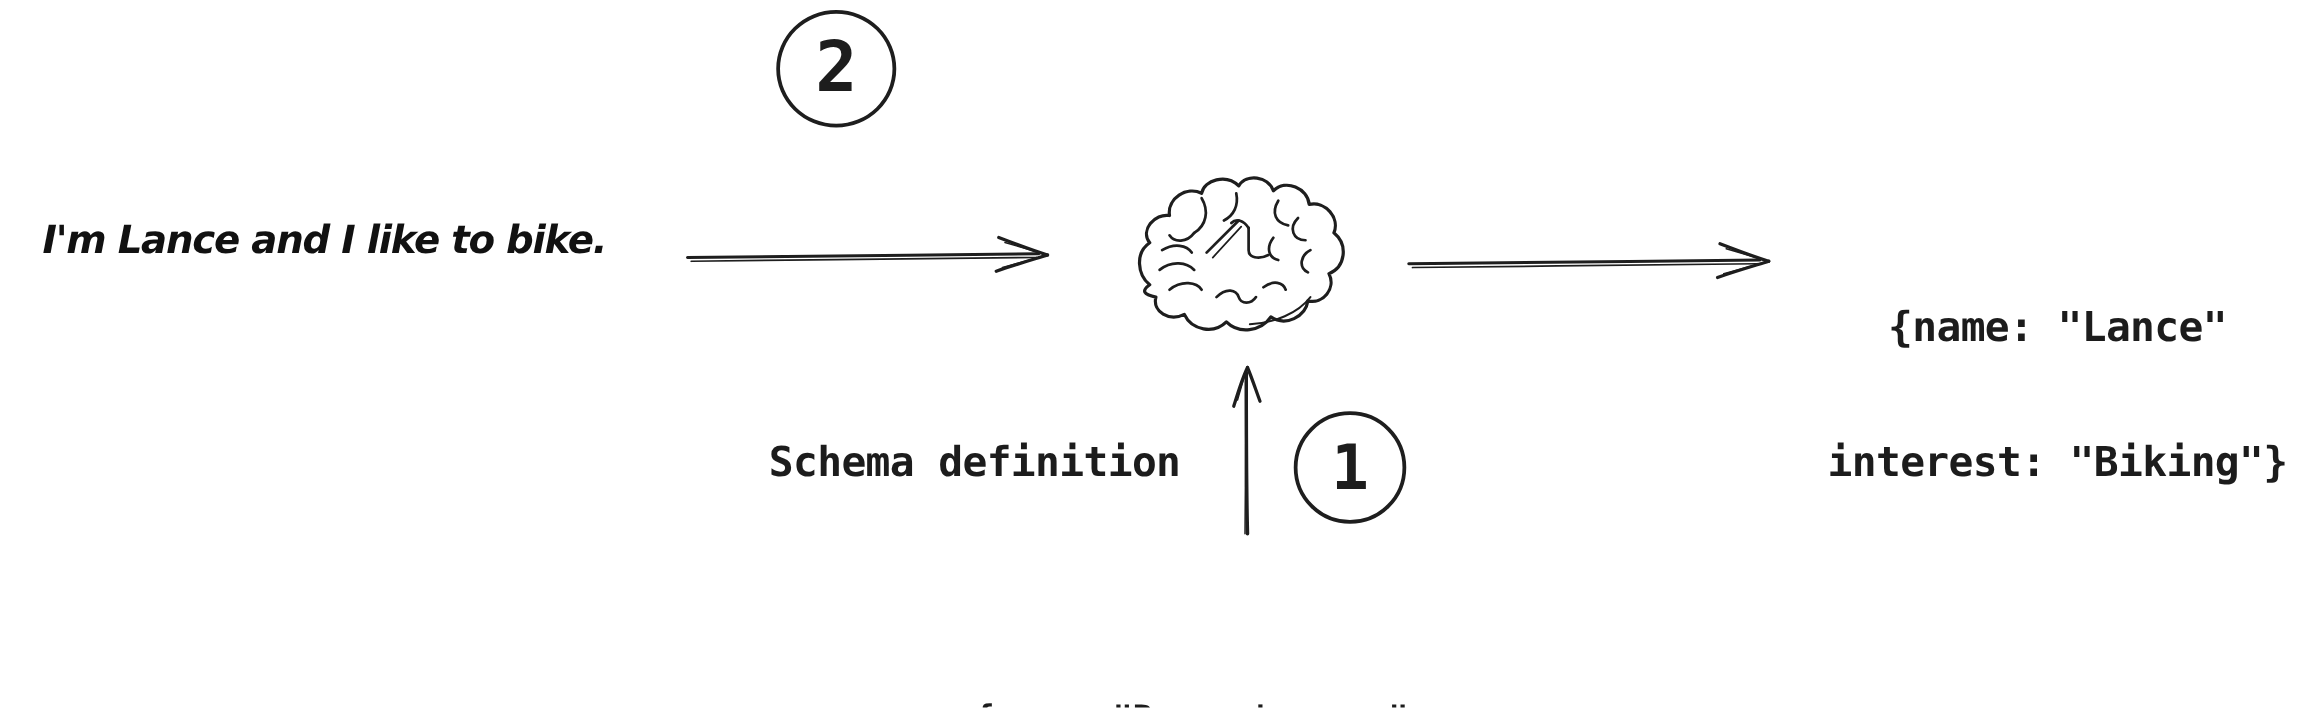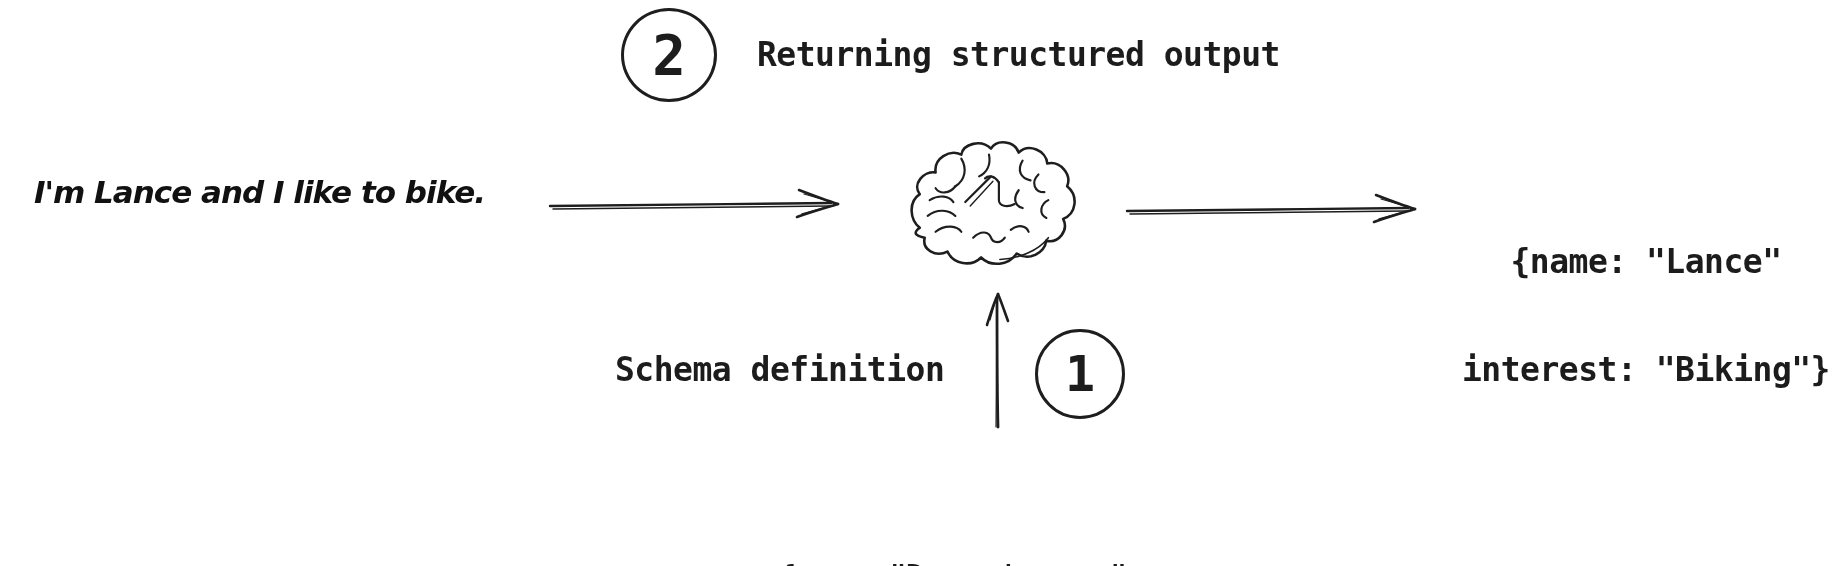--- a/index.html
+++ b/index.html
@@ -59,21 +59,20 @@
 </style>
 </head>
 <body>
 
 <div class="canvas">
 
   <div class="abs badge badge-2">
     <span class="badge-number">2</span>
   </div>
 
-  <div class="abs mono title">Returning structured output</div>
 
   <div class="abs handwriting">I'm Lance and I like to bike.</div>
 
   <div class="abs" style="left:548px;top:186px;">
     <svg width="300" height="36" viewBox="0 0 300 36">
       <path d="M2,20 C90,19 190,18 283,17" stroke-width="2.4"></path>
       <path d="M5,23 C95,22 195,21 281,20" stroke-width="1.4"></path>
       <path d="M251,4 C264,9 277,14 290,18" stroke-width="2.6"></path>
       <path d="M249,31 C263,26 277,22 290,18" stroke-width="2.6"></path>
       <path d="M256,8 L287,17" stroke-width="1.3"></path>

